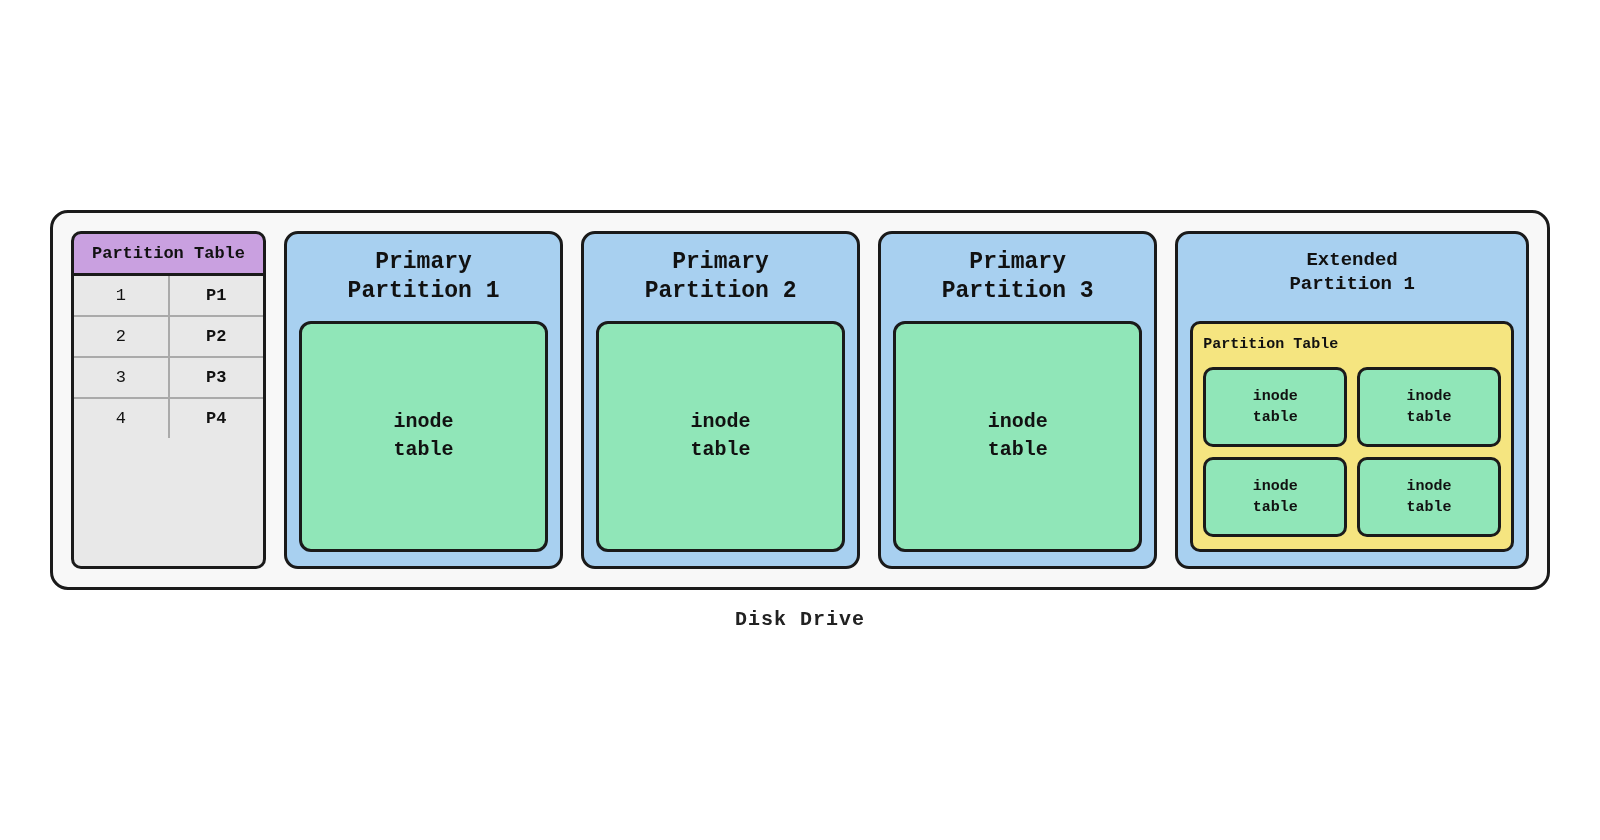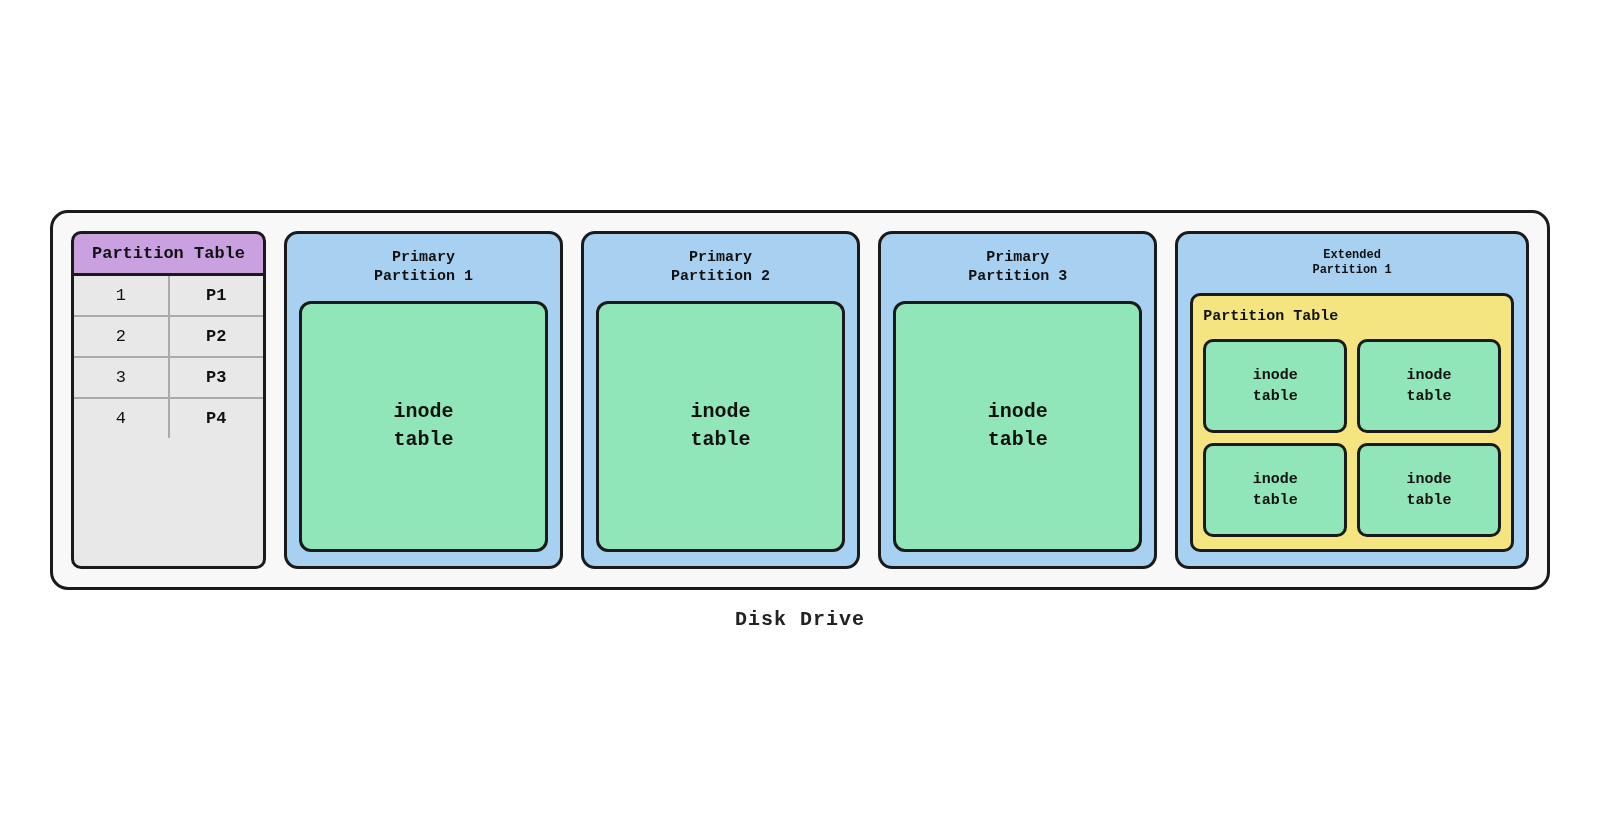--- a/index.html
+++ b/index.html
@@ -101,21 +101,21 @@
       border-radius: 14px;
       display: flex;
       flex-direction: column;
       align-items: center;
       padding: 14px 12px 14px 12px;
       flex: 1;
       min-width: 0;
     }
 
     .partition-title {
-      font-size: 15px;
+      font-size: 23px;
       font-weight: 700;
       text-align: center;
       color: #111;
       margin-bottom: 14px;
       line-height: 1.3;
     }
 
     .inode-table-box {
       background: #90e6b8;
       border: 3px solid #1a1a1a;
@@ -140,25 +140,25 @@
       border-radius: 14px;
       display: flex;
       flex-direction: column;
       align-items: stretch;
       padding: 14px 12px 14px 12px;
       flex: 1.3;
       min-width: 0;
     }
 
     .extended-title {
-      font-size: 12px;
-      font-weight: 700;
-      text-align: center;
-      color: #111;
-      margin-bottom: 14px;
+      font-size: 19px;
+      font-weight: 700;
+      text-align: center;
+      color: #111;
+      margin-bottom: 24px;
       line-height: 1.3;
     }
 
     .extended-inner {
       background: #f5e580;
       border: 3px solid #1a1a1a;
       border-radius: 10px;
       padding: 12px 10px;
       flex: 1;
       display: flex;

